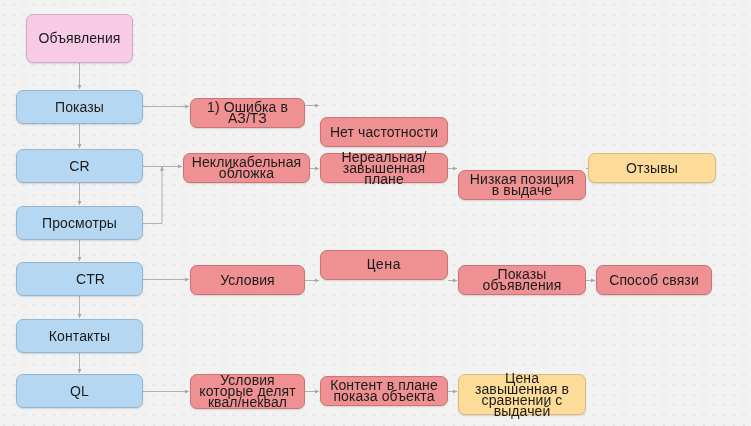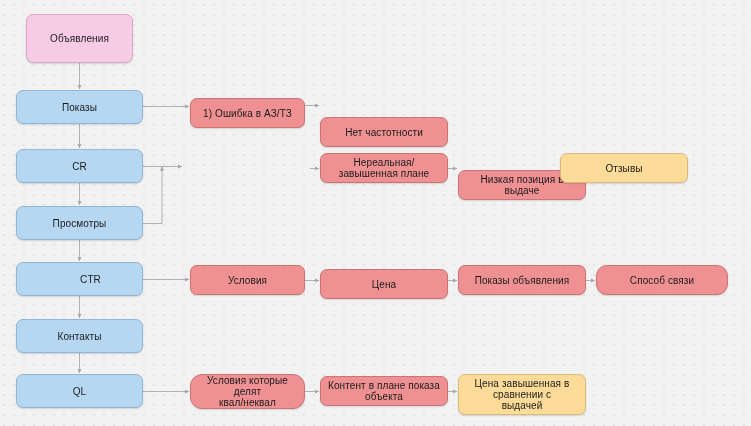--- a/index.html
+++ b/index.html
@@ -32,21 +32,21 @@
     pointer-events: none;
   }
   .node {
     position: absolute;
     box-sizing: border-box;
     display: flex;
     align-items: center;
     justify-content: center;
     text-align: center;
     border-radius: 7px;
-    font-size: 10px;
+    font-size: 14px;
     line-height: 11px;
     color: #1b1b1b;
     letter-spacing: 0.1px;
     padding: 2px 6px;
     border: 1px solid rgba(0,0,0,0.18);
     box-shadow: 0 1px 1.5px rgba(0,0,0,0.13);
   }
   .node-pink {
     background-color: #f7cbe5;
     border-color: #d8a9c6;
@@ -130,44 +130,47 @@
     <span class="node-label">QL</span>
   </div>
 
   <div class="node node-red" style="left:190px; top:90px; width:115px; height:30px;margin-top:8px;">
     <span class="node-label">1) Ошибка в АЗ/ТЗ</span>
   </div>
   <div class="node node-red" style="left:320px; top:90px; width:128px; height:30px;margin-top:27px;">
     <span class="node-label">Нет частотности</span>
   </div>
 
+  <div class="node node-red" style="left:183px; top:153px; width:127px; height:30px;">
+    <span class="node-label">Некликабельная обложка</span>
+  </div>
   <div class="node node-red" style="left:320px; top:153px; width:128px; height:30px;">
     <span class="node-label">Нереальная/завышенная плане</span>
   </div>
   <div class="node node-red" style="left:458px; top:170px; width:128px; height:30px;">
     <span class="node-label">Низкая позиция в выдаче</span>
   </div>
-  <div class="node node-yellow" style="left:560px; top:153px; width:128px; height:30px;">
+  <div class="node node-yellow" style="left:588px; top:153px; width:128px; height:30px;">
     <span class="node-label">Отзывы</span>
   </div>
 
   <div class="node node-red" style="left:190px; top:265px; width:115px; height:30px;">
     <span class="node-label">Условия</span>
   </div>
-  <div class="node node-red" style="left:320px; top:269px; width:128px; height:30px;">
+  <div class="node node-red" style="left:320px; top:250px; width:128px; height:30px;font-family:Liberation Mono, monospace;">
     <span class="node-label">Цена</span>
   </div>
   <div class="node node-red" style="left:458px; top:265px; width:128px; height:30px;">
     <span class="node-label">Показы объявления</span>
   </div>
-  <div class="node node-red" style="left:596px; top:265px; width:132px; height:30px;border-radius:11px;">
+  <div class="node node-red" style="left:596px; top:265px; width:116px; height:30px;">
     <span class="node-label">Способ связи</span>
   </div>
 
-  <div class="node node-red" style="left:190px; top:374px; width:115px; height:35px;border-radius:12px;">
+  <div class="node node-red" style="left:190px; top:374px; width:115px; height:35px;">
     <span class="node-label">Условия которые делят
 квал/неквал</span>
   </div>
   <div class="node node-red" style="left:320px; top:376px; width:128px; height:30px;">
     <span class="node-label">Контент в плане показа объекта</span>
   </div>
   <div class="node node-yellow" style="left:458px; top:374px; width:128px; height:41px;">
     <span class="node-label">Цена завышенная в сравнении с
 выдачей</span>
   </div>

